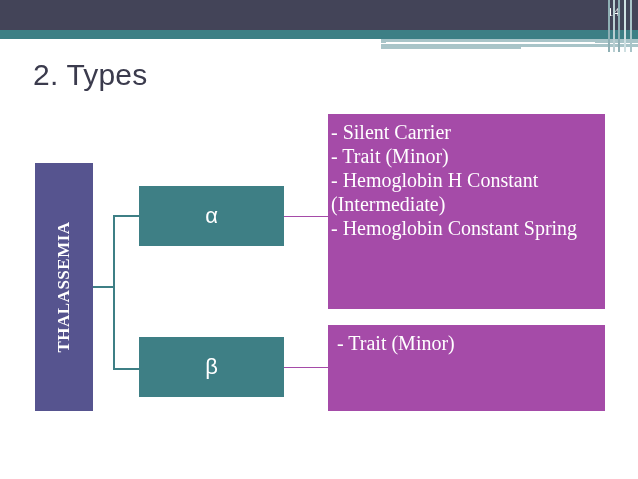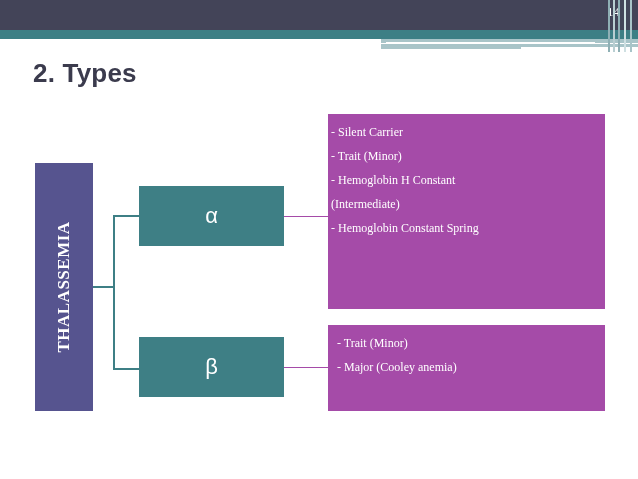--- a/index.html
+++ b/index.html
@@ -97,24 +97,24 @@
   .vb2 { left: 613px; background: #b9cfd2; }
   .vb3 { left: 618px; background: #8fb0b5; }
   .vb4 { left: 624px; background: #cfe0e2; }
   .vb5 { left: 630px; background: #a8c4c8; }
 
   
   .slide-title {
     position: absolute;
     left: 33px;
     top: 58px;
-    font-size: 26px;
+    font-size: 30px;
     color: #3b3b4d;
     font-family: "Liberation Sans", sans-serif;
-    font-weight: bold;
+    font-weight: normal;
     letter-spacing: 0.2px;
   }
 
   
   .diagram {
     position: absolute;
     left: 0;
     top: 0;
     width: 638px;
     height: 479px;
@@ -163,21 +163,21 @@
     position: absolute;
     background: #a54ba8;
     box-sizing: border-box;
     padding: 6px 0 6px 0;
   }
   .list-box.alpha-list { left: 328px; top: 114px; width: 277px; height: 195px; }
   .list-box.beta-list  { left: 328px; top: 325px; width: 277px; height: 86px; }
   .list-item {
     color: #ffffff;
     font-family: "Liberation Serif", serif;
-    font-size: 12px;
+    font-size: 20px;
     line-height: 24px;
     padding: 0 4px 0 0;
     white-space: pre-line;
   }
   .alpha-list .list-item { padding-left: 3px; }
   .beta-list  .list-item { padding-left: 9px; }
 
   
   .conn {
     position: absolute;
@@ -247,16 +247,15 @@
   <div class="list-box alpha-list">
     <div class="list-item">- Silent Carrier</div>
     <div class="list-item">- Trait (Minor)</div>
     <div class="list-item">- Hemoglobin H Constant
 (Intermediate)</div>
     <div class="list-item">- Hemoglobin Constant Spring</div>
   </div>
 
   <div class="list-box beta-list">
     <div class="list-item">- Trait (Minor)</div>
-    <div class="list-item">- Major (Cooley anemia)</div>
   </div>
 
 </div>
 
 </body></html>

